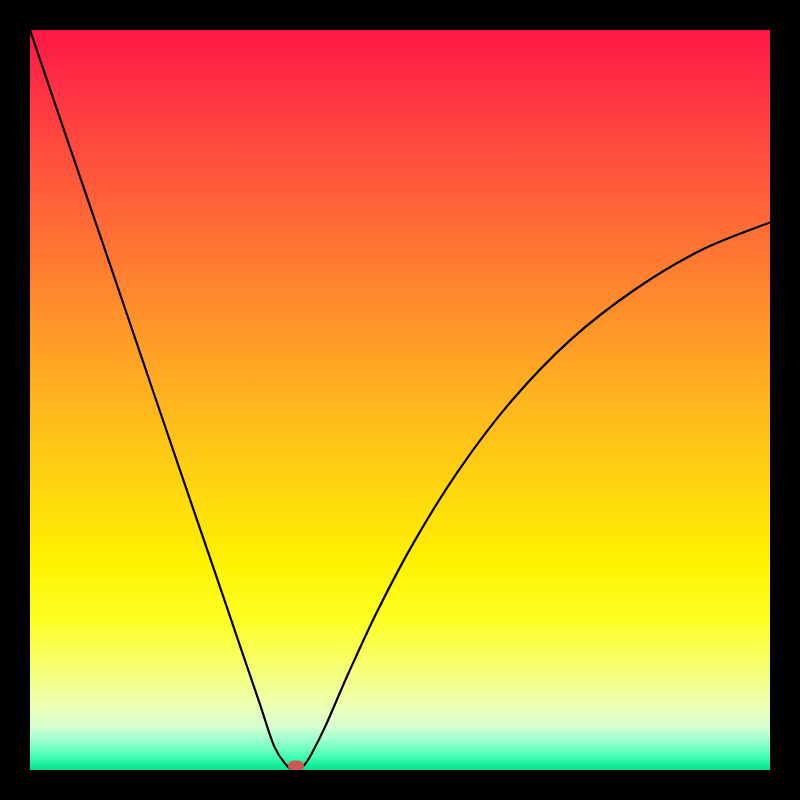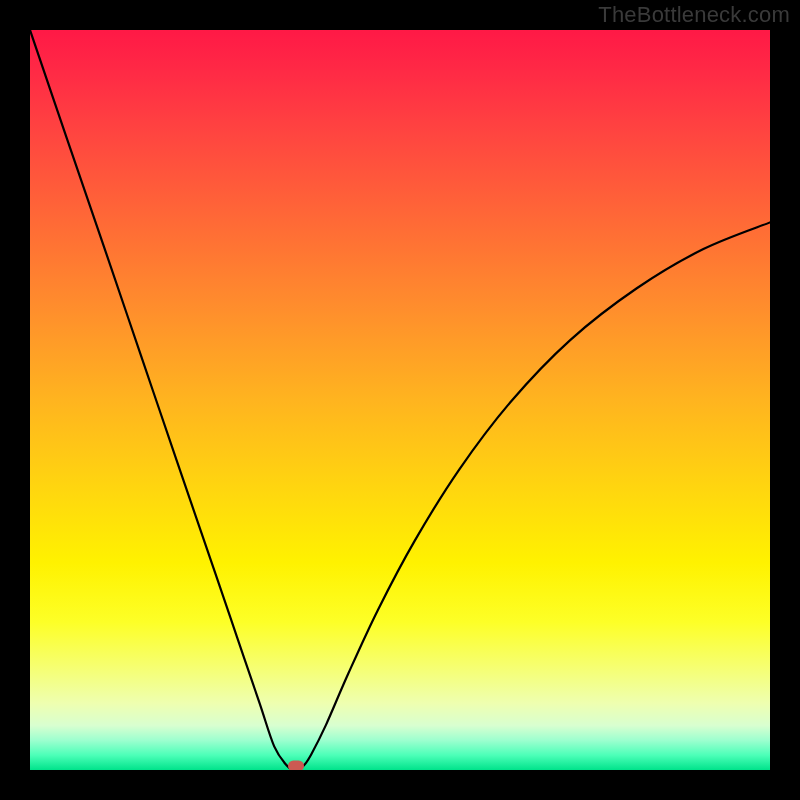--- a/index.html
+++ b/index.html
@@ -72,21 +72,20 @@
     background: #cc5a52;
     z-index: 12;
     transform: translate(-50%, -50%);
   }
 </style>
 </head>
 <body>
 
 <div class="frame">
 
-  <div class="watermark">TheBottleneck.com</div>
 
   <div class="plot-area">
     <div class="gradient"></div>
 
     <svg class="curve" viewBox="0 0 740 740" preserveAspectRatio="none">
       <path id="curve-path" fill="none" stroke="#000" stroke-width="2.2" stroke-linecap="round" stroke-linejoin="round" d="M 0.00 0.00 C 6.17 18.13, 24.67 72.64, 37.00 108.78 C 49.33 144.92, 61.67 180.68, 74.00 216.82 C 86.33 252.96, 98.67 289.34, 111.00 325.60 C 123.33 361.86, 135.67 398.24, 148.00 434.38 C 160.33 470.52, 175.13 513.56, 185.00 542.42 C 194.87 571.28, 199.80 585.83, 207.20 607.54 C 214.60 629.25, 223.23 654.53, 229.40 672.66 C 235.57 690.79, 239.64 705.84, 244.20 716.32 C 248.76 726.80, 253.70 731.74, 256.78 735.56 C 259.86 739.38, 261.10 738.52, 262.70 739.26 C 264.30 740.00, 265.78 739.88, 266.40 740.00 M 266.40 740.00 C 267.63 739.26, 271.33 738.15, 273.80 735.56 C 276.27 732.97, 277.50 731.24, 281.20 724.46 C 284.90 717.68, 289.83 708.30, 296.00 694.86 C 302.17 681.42, 309.57 662.92, 318.20 643.80 C 326.83 624.68, 336.70 602.36, 347.80 580.16 C 358.90 557.96, 371.23 534.03, 384.80 510.60 C 398.37 487.17, 413.17 462.75, 429.20 439.56 C 445.23 416.37, 462.50 393.06, 481.00 371.48 C 499.50 349.90, 519.23 328.93, 540.20 310.06 C 561.17 291.19, 584.60 273.43, 606.80 258.26 C 629.00 243.09, 651.20 230.02, 673.40 219.04 C 695.60 208.06, 728.90 196.84, 740.00 192.40"></path>
     </svg>
 
     <div id="min-marker" class="marker" style="left: 266.4px; top: 735.56px; background: rgb(204, 90, 82);"></div>
   </div>

